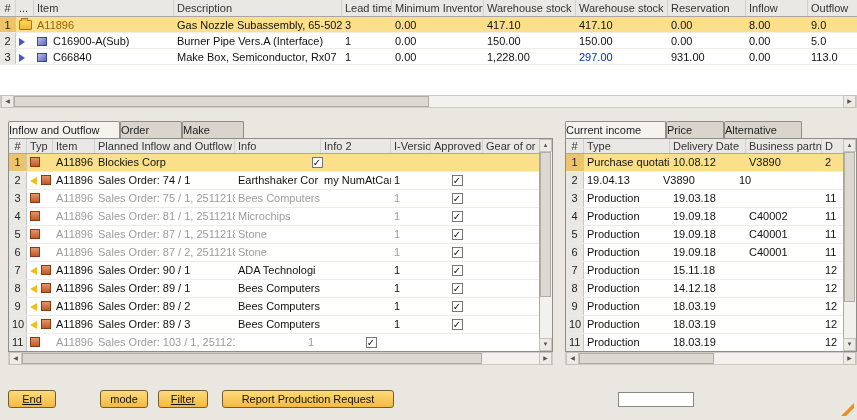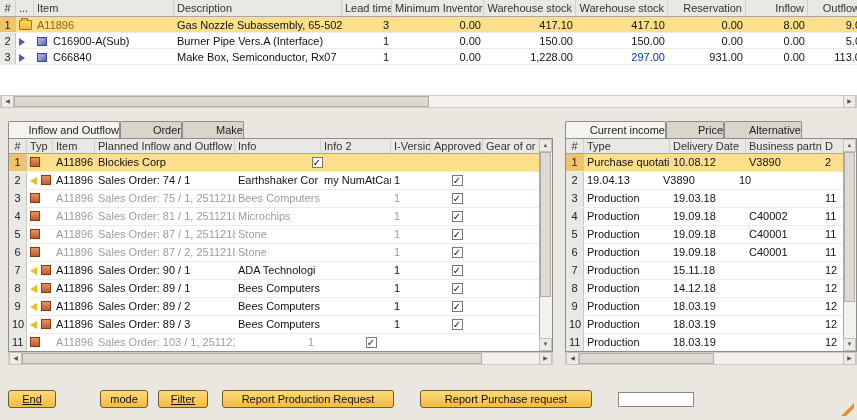--- a/index.html
+++ b/index.html
@@ -4,41 +4,41 @@
 <style>
   *{box-sizing:border-box;margin:0;padding:0}
   body{background:#c9c6c0}
   .app{position:relative;width:857px;height:420px;background:#eae7e1;overflow:hidden;
        font-family:"Liberation Sans",sans-serif;font-size:11px;color:#111}
 
   
   .thead{display:flex;background:#e9e8e4;border-bottom:1px solid #a9a7a3}
   .hc{padding:0 3px;overflow:hidden;white-space:nowrap;border-right:1px solid #d3d1cd;color:#333;flex:0 0 auto}
   .c{padding:0 3px;overflow:hidden;white-space:nowrap;flex:0 0 auto}
-  .r{text-align:right}
+  .r{}
   .ctr{text-align:center}
   .numcell{background:#e9e8e4;border-right:1px solid #c8c6c2;color:#222}
   .hl{background:#fbdf8b}
   .hl .numcell{background:#eec36a}
   .dim{color:#9c9c9c}
   .link{color:#0031c8}
   .item-hl{color:#9a6300}
 
   
   .top-table{position:absolute;left:0;top:0;width:857px;height:95px;background:#fff}
   .top-table .thead{height:17px;line-height:16px}
   .trow{display:flex;height:16px;line-height:16px;border-bottom:1px solid #f0ede8}
   .tc0{width:16px}.tc1{width:18px}.tc2{width:140px}.tc3{width:168px}.tc4{width:50px}
   .tc5{width:92px}.tc6{width:92px}.tc7{width:92px}.tc8{width:78px}.tc9{width:62px}.tc10{width:56px}
 
   
   .tabs{position:absolute;top:121px;height:17px;display:flex}
   .left-tabs{left:8px}
   .right-tabs{left:565px}
-  .tab{height:17px;line-height:16px;text-align:right;background:#d9d5cc;border:1px solid #8f8d88;
+  .tab{height:17px;line-height:16px;text-align:left;background:#d9d5cc;border:1px solid #8f8d88;
        border-bottom:none;border-radius:2px 2px 0 0;overflow:hidden;white-space:nowrap;color:#222}
   .tab.active{background:#f5f3ee;position:relative;z-index:2}
 
   
   .panel{position:absolute;top:138px;height:214px;background:#fff;border:1px solid #8f8d88;overflow:hidden}
   .left-table{left:8px;width:545px}
   .right-table{left:565px;width:292px}
   .panel .thead{height:15px;line-height:14px}
   .prow{display:flex;height:18px;line-height:17px;border-bottom:1px solid #edebe6}
   .lc0{width:18px}.lc1{width:26px}.lc2{width:42px}.lc3{width:140px}.lc4{width:86px}
@@ -506,17 +506,16 @@
     <div class="sb-thumb" style="left:13px;width:135px"></div>
     <span class="sb-btn right">
         <span class="sb-glyph">▶</span>
       </span>
   </div>
 
   <button class="btn" style="left:8px;width:48px"><span class="u">End</span></button>
   <button class="btn" style="left:100px;width:48px"><span>mode</span></button>
   <button class="btn" style="left:158px;width:50px"><span class="u">Filter</span></button>
   <button class="btn" style="left:222px;width:172px"><span>Report Production Request</span></button>
-  <button class="btn" style="left:420px;width:172px"><span>Report Purchase request</span></button>
   <input class="finput" value="" style="">
   <div class="grip"></div>
 
 </div>
 
 </body></html>

